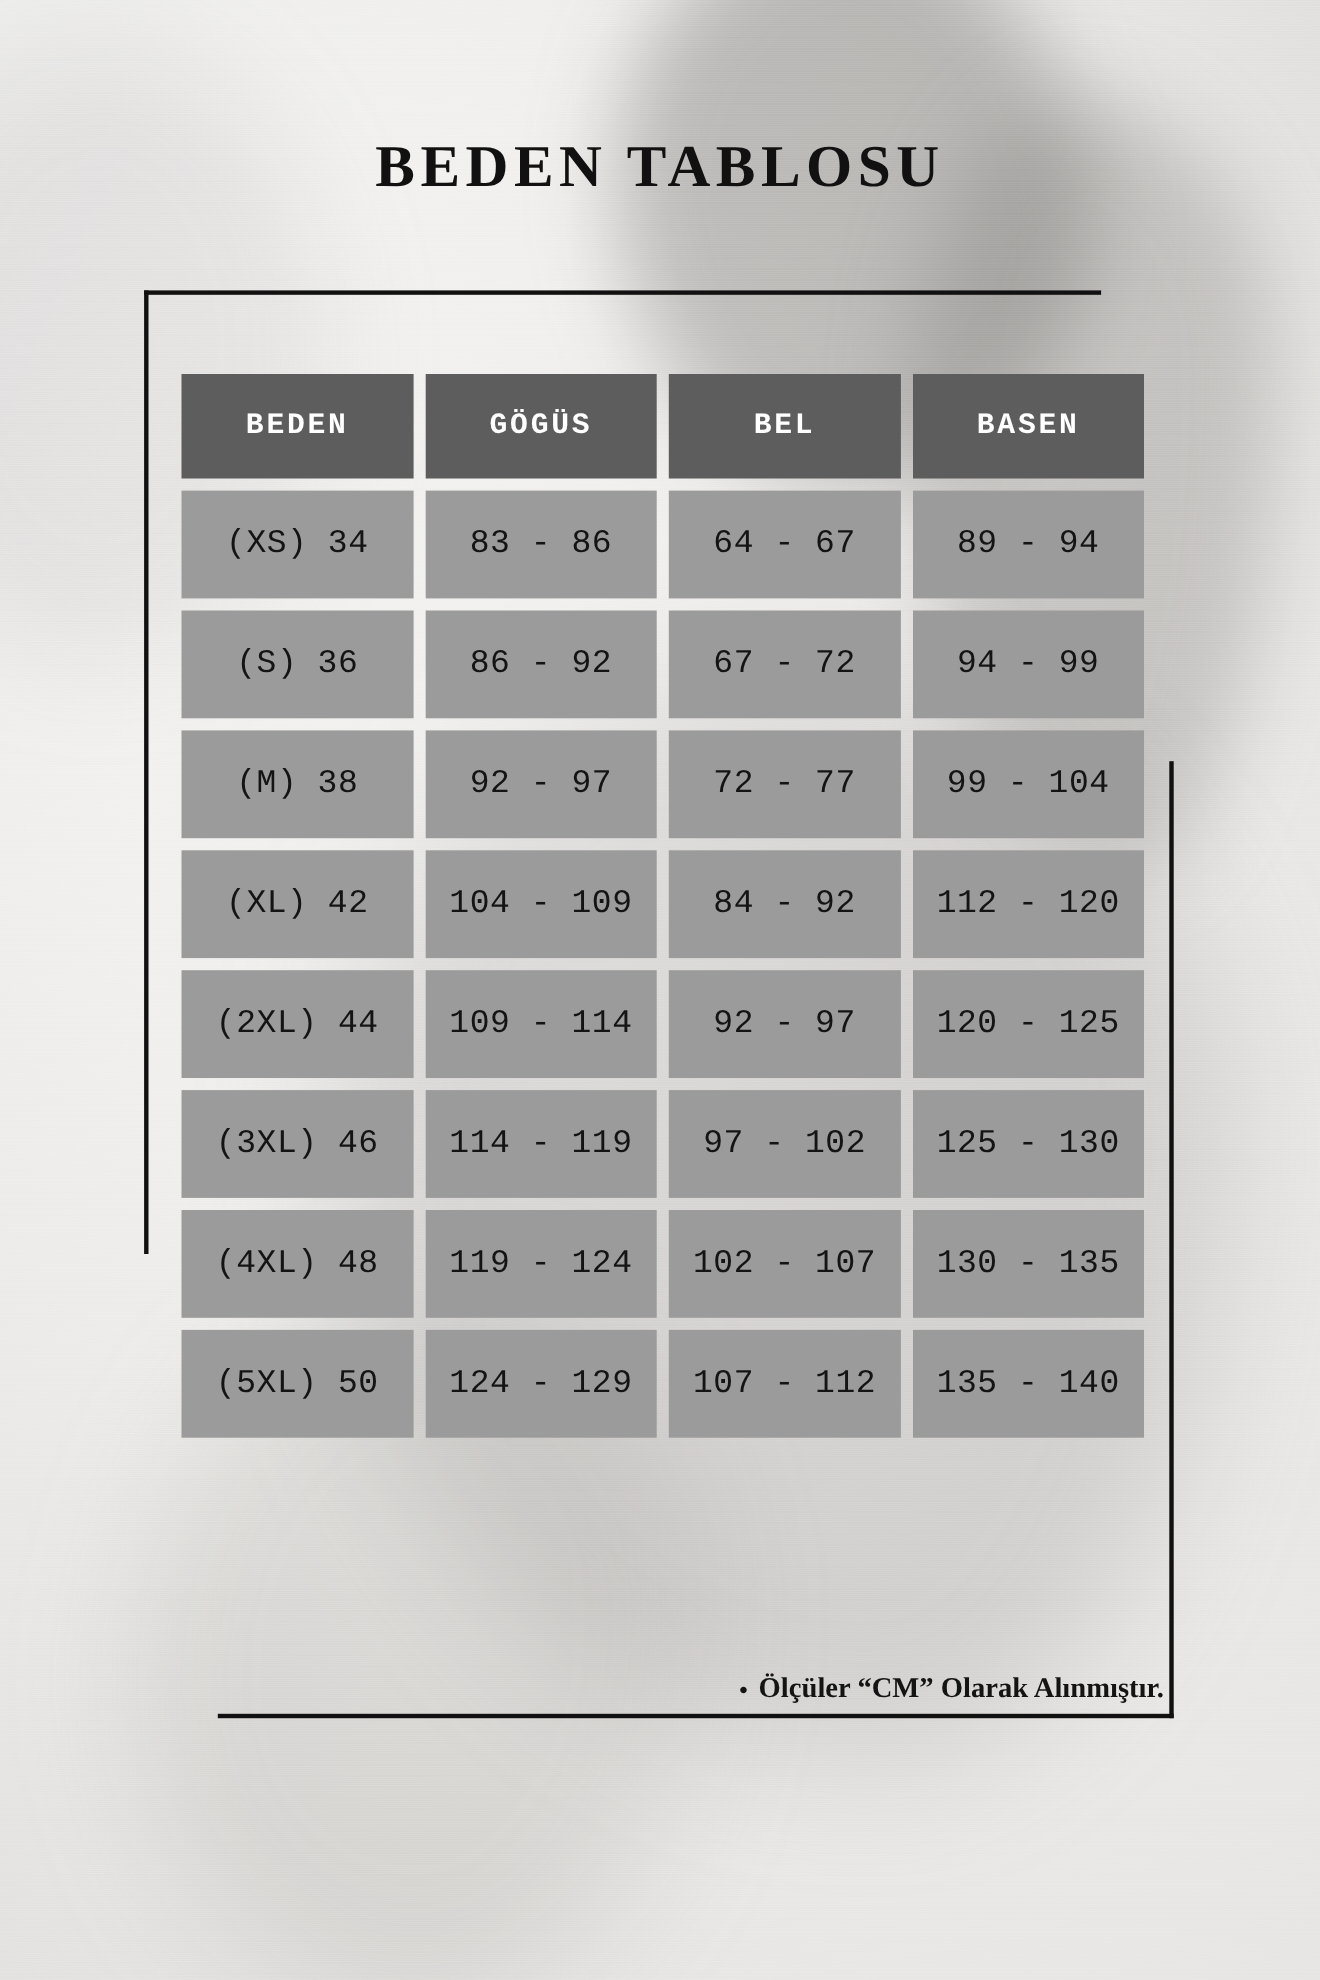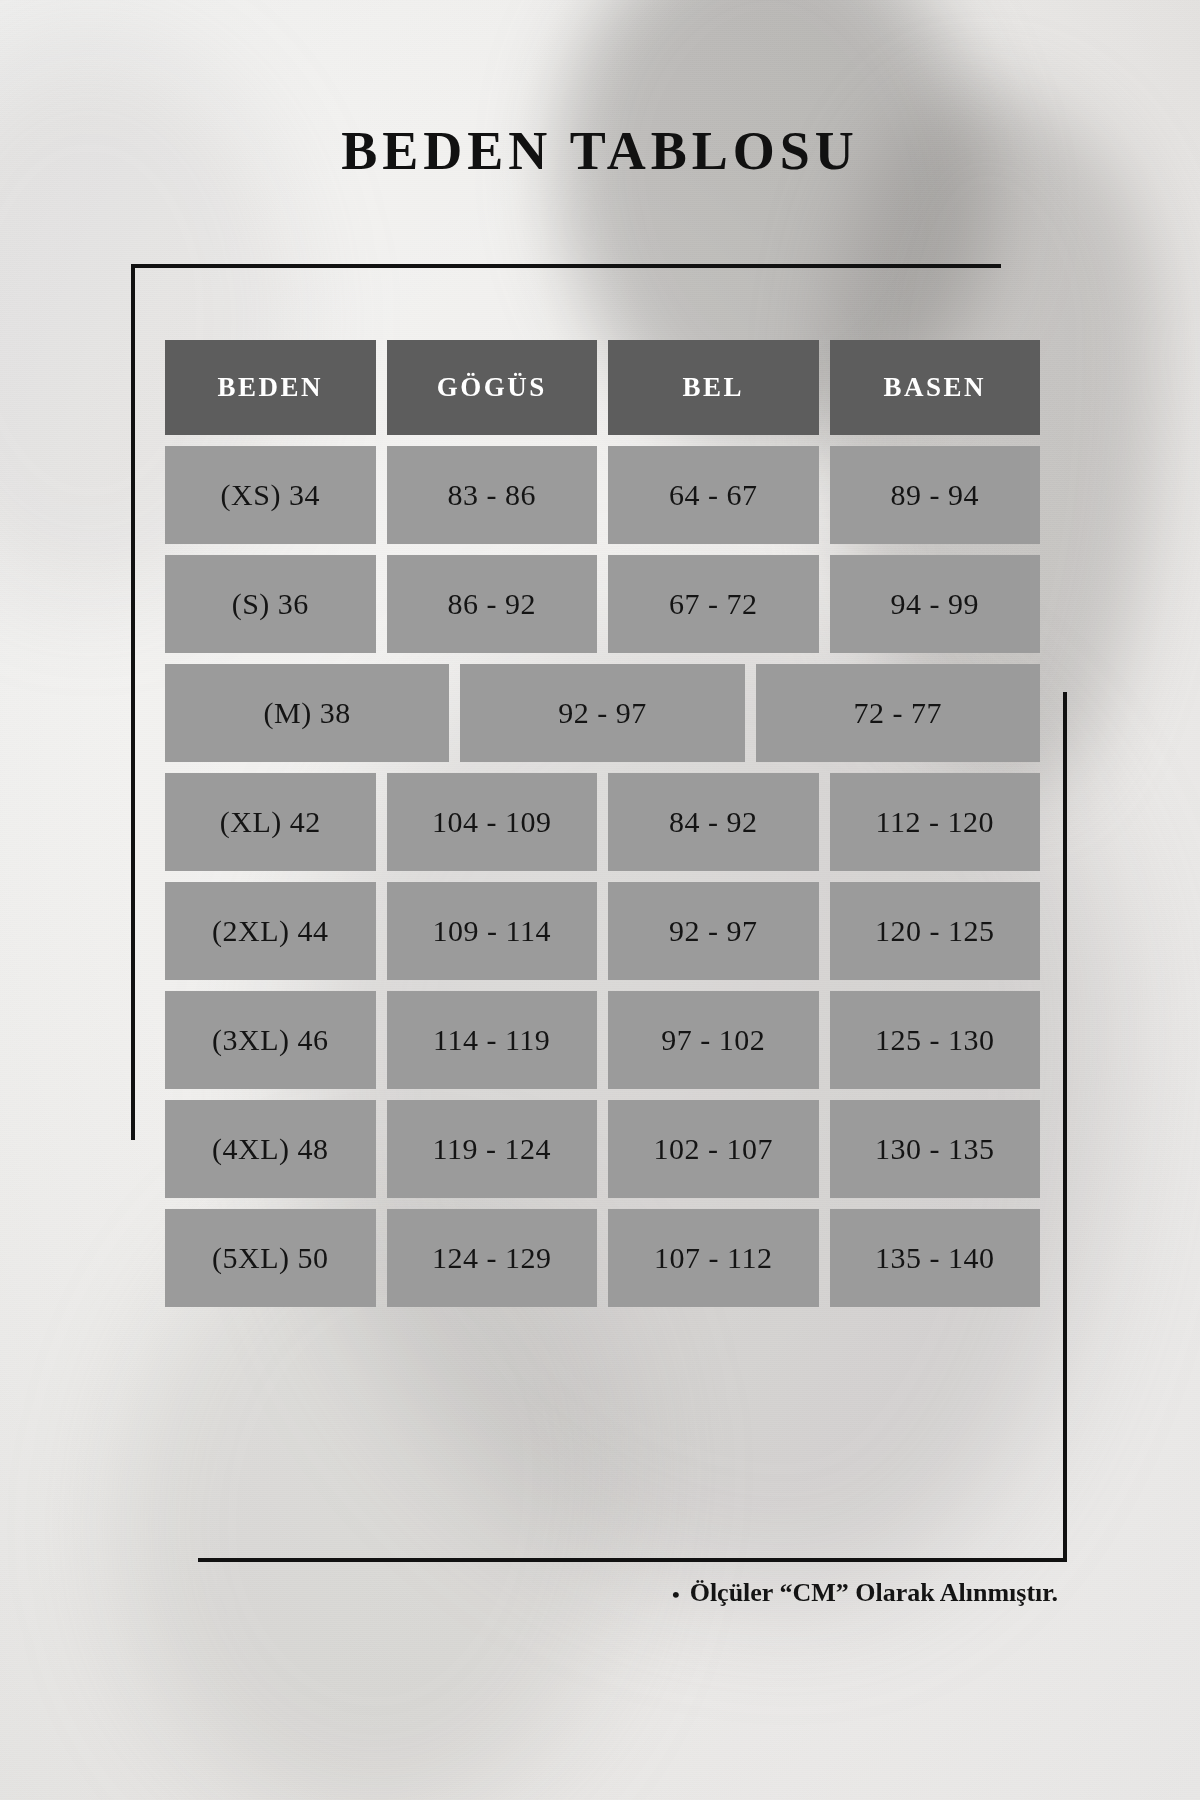--- a/index.html
+++ b/index.html
@@ -148,42 +148,42 @@
     display: flex;
     gap: 11px;
   }
   .cell {
     flex: 1 1 0;
     height: 98px;
     display: flex;
     align-items: center;
     justify-content: center;
     text-align: center;
-    font-family: Liberation Serif, serif;
+    font-family: Liberation Mono, monospace;
     font-size: 30px;
     color: #141414;
     letter-spacing: 0.5px;
     background: #9b9b9b;
   }
   .row.header .cell {
     background: #5d5d5d;
     color: #ffffff;
     font-weight: 700;
     letter-spacing: 2.5px;
     font-size: 27px;
     height: 95px;
   }
   .cell.size-col {
     font-size: 30px;
   }
 
   .footnote {
     position: absolute;
     left: 0;
-    top: 1578px;
+    top: 1520px;
     width: 1062px;
     text-align: right;
     font-family: "Liberation Serif", serif;
     font-weight: 700;
     font-size: 26px;
     color: #141414;
     padding-right: 4px;
     box-sizing: border-box;
   }
   .footnote .bullet {
@@ -236,20 +236,21 @@
       <div class="cell size-col">(S) 36</div>
       <div class="cell">86 - 92</div>
       <div class="cell">67 - 72</div>
       <div class="cell">94 - 99</div>
     </div>
 
     <div class="row">
       <div class="cell size-col">(M) 38</div>
       <div class="cell">92 - 97</div>
       <div class="cell">72 - 77</div>
+      <div class="cell">99 - 104</div>
     </div>
 
 
     <div class="row">
       <div class="cell size-col">(XL) 42</div>
       <div class="cell">104 - 109</div>
       <div class="cell">84 - 92</div>
       <div class="cell">112 - 120</div>
     </div>
 

